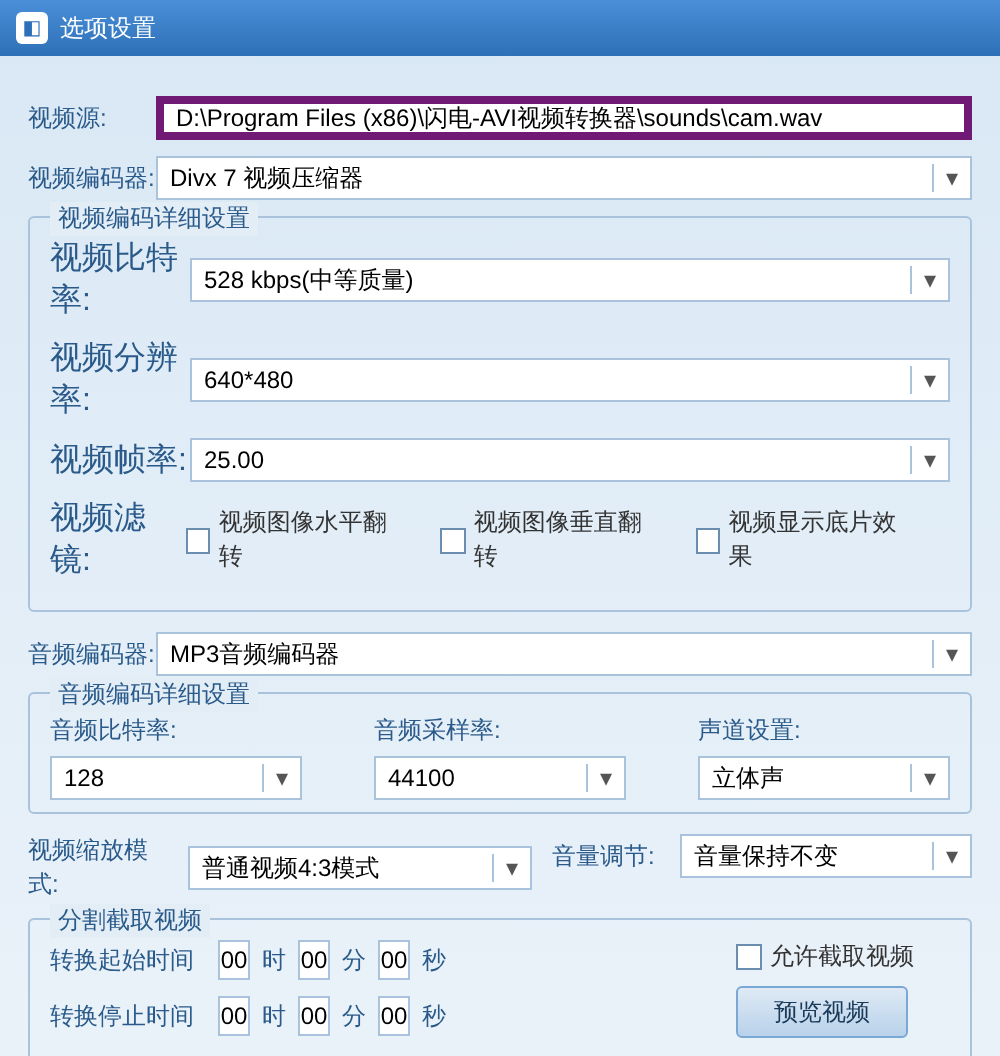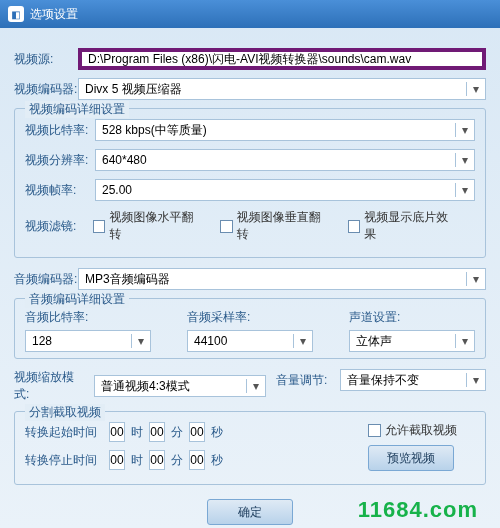--- a/index.html
+++ b/index.html
@@ -8,21 +8,21 @@
 .titlebar .icon { width: 16px; height: 16px; background: #fff; border-radius: 3px; margin-right: 6px; display: flex; align-items: center; justify-content: center; color: #2d70b8; font-size: 10px; }
 .content { padding: 20px 14px 6px 14px; }
 .row { display: flex; align-items: center; margin-bottom: 8px; }
 .label { width: 64px; color: #2a5a8a; font-size: 12px; }
 .input-text { flex: 1; height: 22px; border: 4px solid #701a75; background: #fff; padding: 2px 6px; font-size: 12px; }
 .select { flex: 1; height: 22px; border: 1px solid #a8c3db; background: #fff; padding: 2px 6px; display: flex; align-items: center; justify-content: space-between; cursor: pointer; }
 .select .arrow { border-left: 1px solid #a8c3db; padding-left: 6px; color: #555; }
 .group { border: 1px solid #a8c3db; border-radius: 3px; padding: 10px 10px 6px 10px; margin-bottom: 10px; position: relative; }
 .group-title { position: absolute; top: -8px; left: 10px; background: linear-gradient(#e2edf6,#e2edf6); padding: 0 4px; color: #2a5a8a; font-size: 12px; }
 .grow { display: flex; align-items: center; margin-bottom: 8px; }
-.glabel { width: 70px; color: #2a5a8a; font-size: 12px; }
+.glabel { width: 70px; color: #2a5a8a; font-size: 16px; }
 .checkbox { display: flex; align-items: center; gap: 4px; color: #333; margin-right: 18px; cursor: pointer; }
 .checkbox .box { width: 13px; height: 13px; border: 1px solid #6a8db0; background: #fff; }
 .cols3 { display: flex; gap: 36px; }
 .col { flex: 1; }
 .col .clabel { color: #2a5a8a; font-size: 12px; margin-bottom: 4px; display: block; }
 .time-row { display: flex; align-items: center; margin-bottom: 8px; gap: 4px; }
 .tlabel { width: 80px; color: #2a5a8a; }
 .tbox { width: 16px; height: 20px; border: 1px solid #a8c3db; background: #fff; text-align: center; }
 .unit { color: #2a5a8a; margin: 0 2px; }
 .right-col { display: flex; flex-direction: column; gap: 6px; align-items: flex-start; margin-left: 30px; }
@@ -45,21 +45,21 @@
 <div class="content">
 
   <div class="row">
     <span class="label">视频源:</span>
     <input class="input-text" value="D:\Program Files (x86)\闪电-AVI视频转换器\sounds\cam.wav" style="">
   </div>
 
   <div class="row">
     <span class="label">视频编码器:</span>
     <div class="select">
-      <span>Divx 5 视频压缩器</span>
+      <span>Divx 7 视频压缩器</span>
       <span class="arrow">▾</span>
     </div>
   </div>
 
   <div class="group">
     <span class="group-title">视频编码详细设置</span>
     <div class="grow">
       <span class="glabel">视频比特率:</span>
       <div class="select">
         <span>528 kbps(中等质量)</span>

